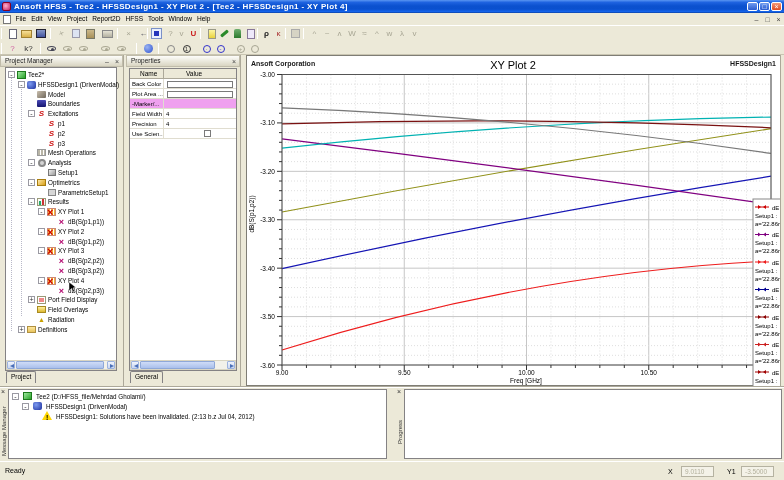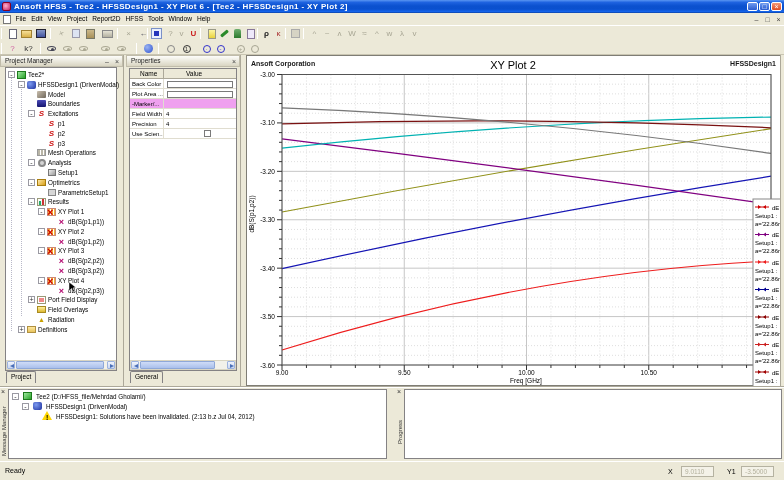--- a/index.html
+++ b/index.html
@@ -37,21 +37,21 @@
 .prow{position:absolute;left:0;width:106px;height:10px;border-bottom:1px solid #e0ddd0;font-size:6px;line-height:10px;}
 .pname{position:absolute;left:2px;top:0;}
 .pval{position:absolute;left:36px;top:0;}
 #statusbar{left:0;top:461px;width:784px;height:19px;background:#ece9d8;border-top:1px solid #fff;font-size:7px;}
 .sfield{position:absolute;top:4px;height:11px;background:#f4f2e8;border:1px solid #b5b2a1;color:#b3b09c;font-size:6.5px;line-height:10px;padding-left:3px;}
 .vtext{position:absolute;font-size:6px;color:#333;transform:rotate(-90deg);transform-origin:left top;white-space:nowrap;}
 </style></head><body>
 
 <div class="abs" id="titlebar"></div>
 <div class="abs" id="appicon"></div>
-<div class="abs" id="titletext">Ansoft HFSS - Tee2 - HFSSDesign1 - XY Plot 6 - [Tee2 - HFSSDesign1 - XY Plot 2]</div>
+<div class="abs" id="titletext">Ansoft HFSS - Tee2 - HFSSDesign1 - XY Plot 2 - [Tee2 - HFSSDesign1 - XY Plot 4]</div>
 <div class="abs winbtn" style="left:747px;width:11px;background:linear-gradient(180deg,#6f9bf0,#2a5cd0);">_</div>
 <div class="abs winbtn" style="left:759px;width:11px;background:linear-gradient(180deg,#6f9bf0,#2a5cd0);">□</div>
 <div class="abs winbtn" style="left:771px;width:11px;background:linear-gradient(180deg,#f59a78,#e04a20);">×</div>
 
 <div class="abs" id="menubar"></div>
 <div class="abs" id="docicon"></div>
 <div class="abs" style="left:13px;top:13px;white-space:nowrap;"><span class="menuitem">File</span><span class="menuitem">Edit</span><span class="menuitem">View</span><span class="menuitem">Project</span><span class="menuitem">Report2D</span><span class="menuitem">HFSS</span><span class="menuitem">Tools</span><span class="menuitem">Window</span><span class="menuitem">Help</span></div>
 <div class="abs mdibtn" style="left:751px;">–</div>
 <div class="abs mdibtn" style="left:762px;">□</div>
 <div class="abs mdibtn" style="left:773px;">×</div>

